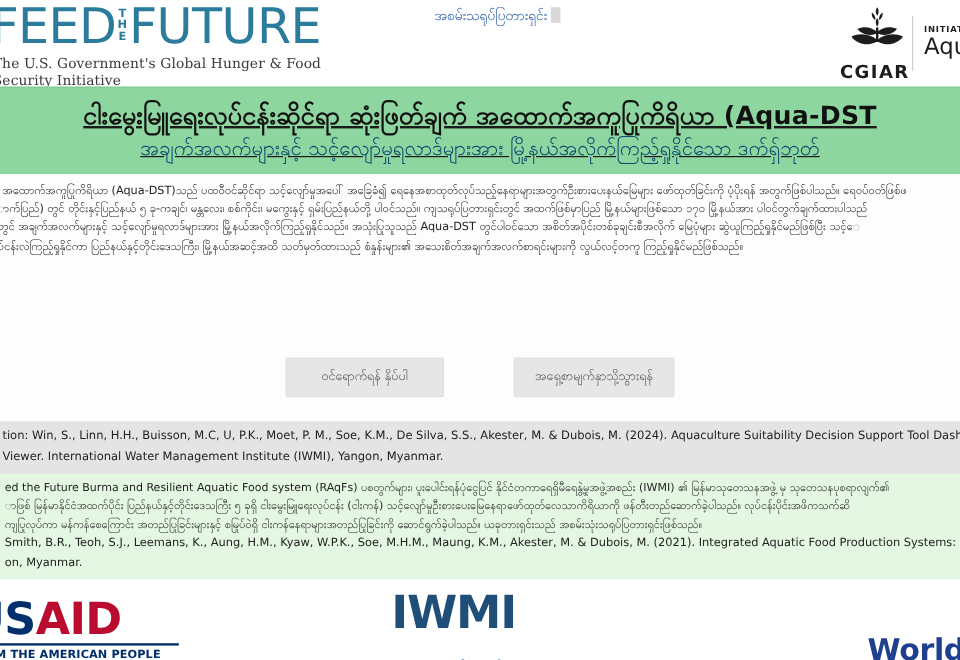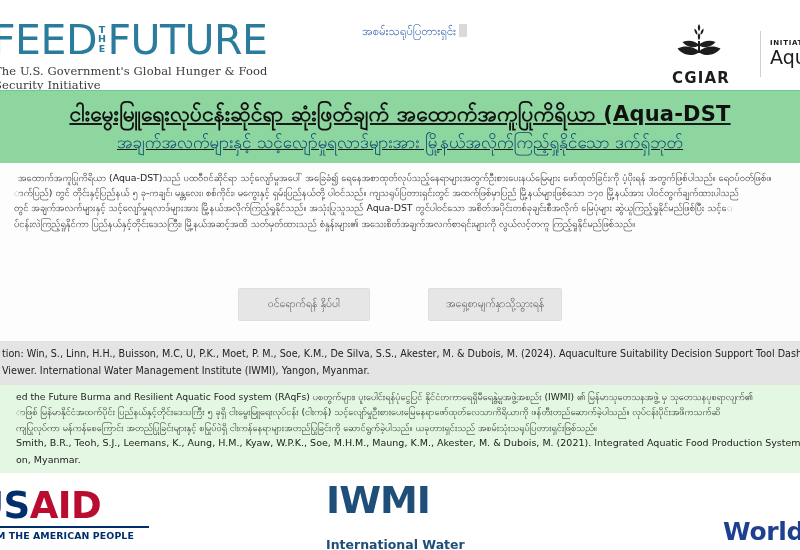--- a/index.html
+++ b/index.html
@@ -20,21 +20,20 @@
     height: 550px;
     overflow: hidden;
   }
 
   
   .topbar {
     position: relative;
     height: 72px;
     background: #ffffff;
     overflow: hidden;
-    margin-top: 18px;
   }
   .fftf-logo {
     position: absolute;
     left: -8px;
     top: 2px;
     width: 300px;
   }
   .fftf-wordmark {
     display: flex;
     align-items: center;
@@ -89,21 +88,21 @@
     position: absolute;
     left: 672px;
     top: 2px;
     display: flex;
     align-items: center;
     height: 68px;
   }
   .cgiar-mark {
     display: flex;
     flex-direction: column;
-    align-items: flex-start;
+    align-items: flex-end;
     width: 86px;
   }
   .cgiar-word {
     font-size: 15px;
     font-weight: 700;
     letter-spacing: 1.2px;
     color: #1d1d1b;
     margin-top: 1px;
   }
   .cgiar-divider {
@@ -156,21 +155,21 @@
     font-size: 17px;
     font-weight: 400;
     color: #0c4a6e;
     white-space: nowrap;
     line-height: 1.3;
   }
 
   
   .body-section {
     background: #fdfdfd;
-    padding: 7px 0 4px 16px;
+    padding: 7px 0 4px 0;
     min-height: 100px;
   }
   .body-line {
     font-size: 9.4px;
     line-height: 1.62;
     color: #1f1f1f;
     white-space: nowrap;
     padding-left: 2px;
   }
   .body-line.shift {
@@ -189,20 +188,21 @@
     background: #e6e6e6;
     border: 1px solid #dedede;
     border-radius: 2px;
     color: #555555;
     font-size: 10.5px;
     padding: 8px 17px;
     white-space: nowrap;
     cursor: pointer;
     min-width: 96px;
     text-align: center;
+    margin-top: 28px;
   }
 
   
   .cite-grey {
     background: #e4e4e4;
     padding: 5px 0 6px 0;
   }
   .cite-line {
     font-size: 9.6px;
     line-height: 1.72;
@@ -214,21 +214,21 @@
   
   .note-green {
     background: #e3f7e3;
     padding: 4px 0 5px 0;
   }
   .note-line {
     font-size: 9.2px;
     line-height: 1.68;
     color: #1f1f1f;
     white-space: nowrap;
-    padding-left: 16px;
+    padding-left: 4px;
   }
   .note-line.cite2 {
     font-size: 9.5px;
     line-height: 1.72;
     color: #222222;
   }
 
   
   .footer {
     position: relative;

